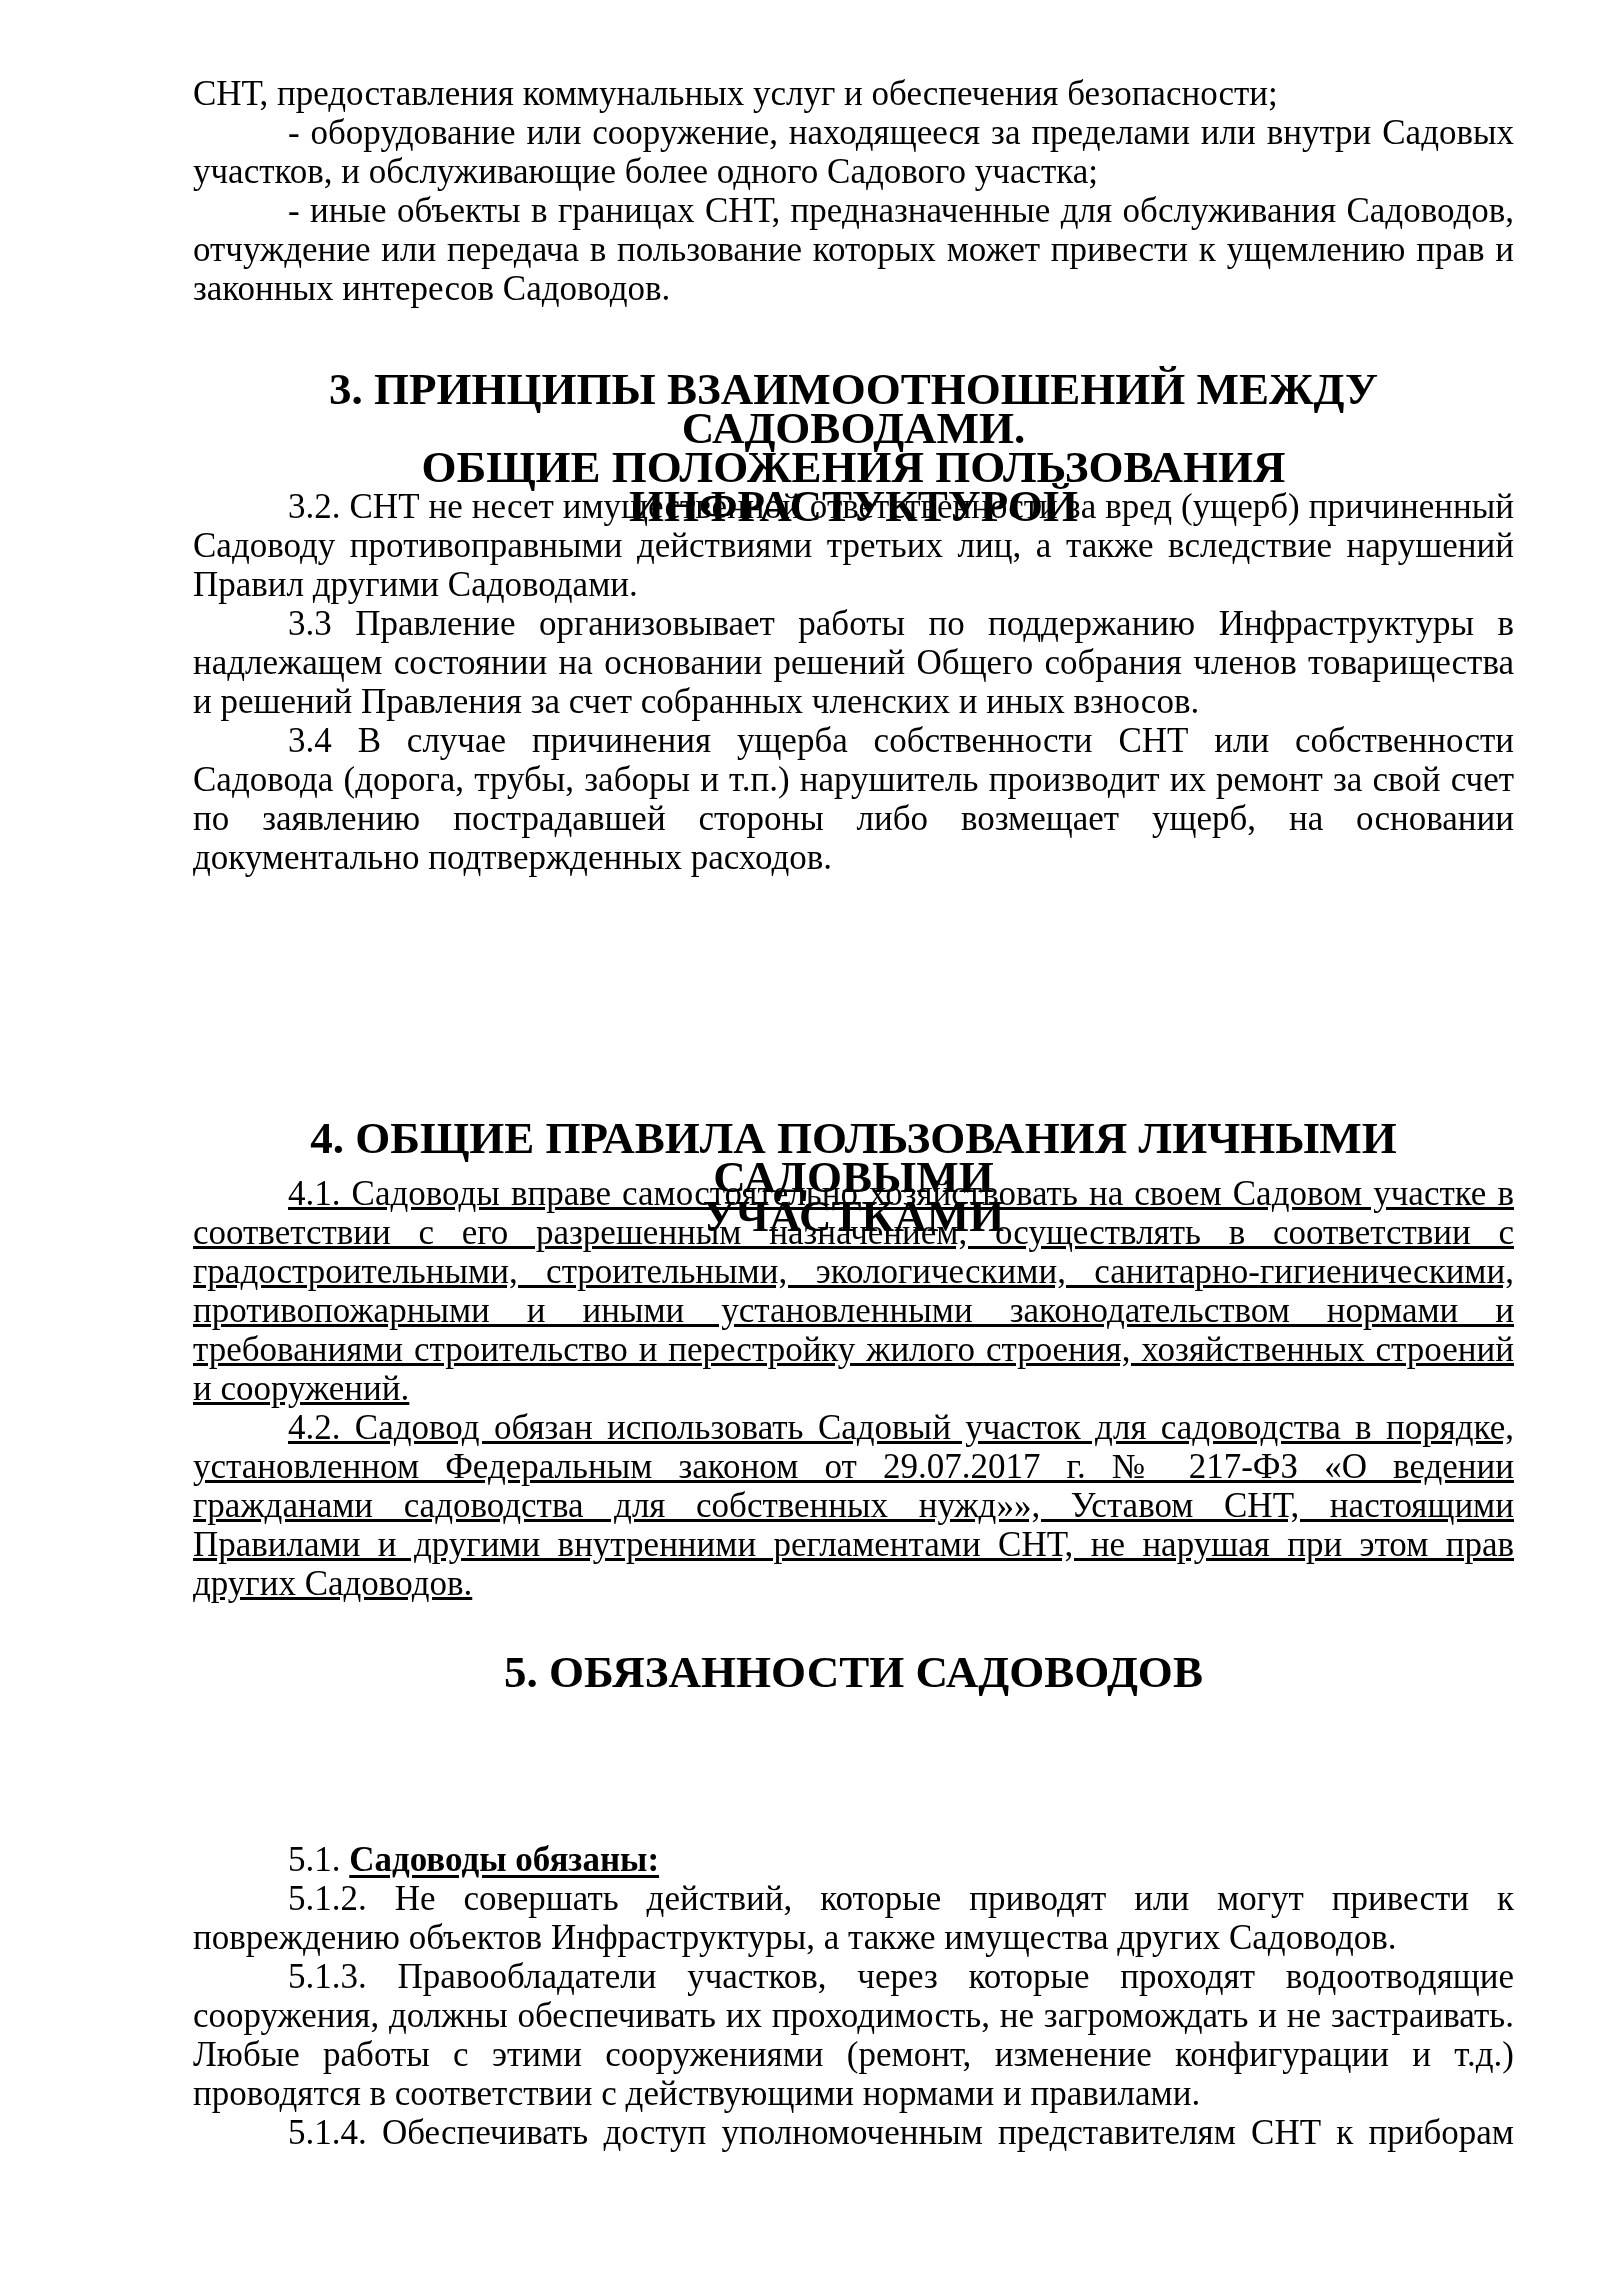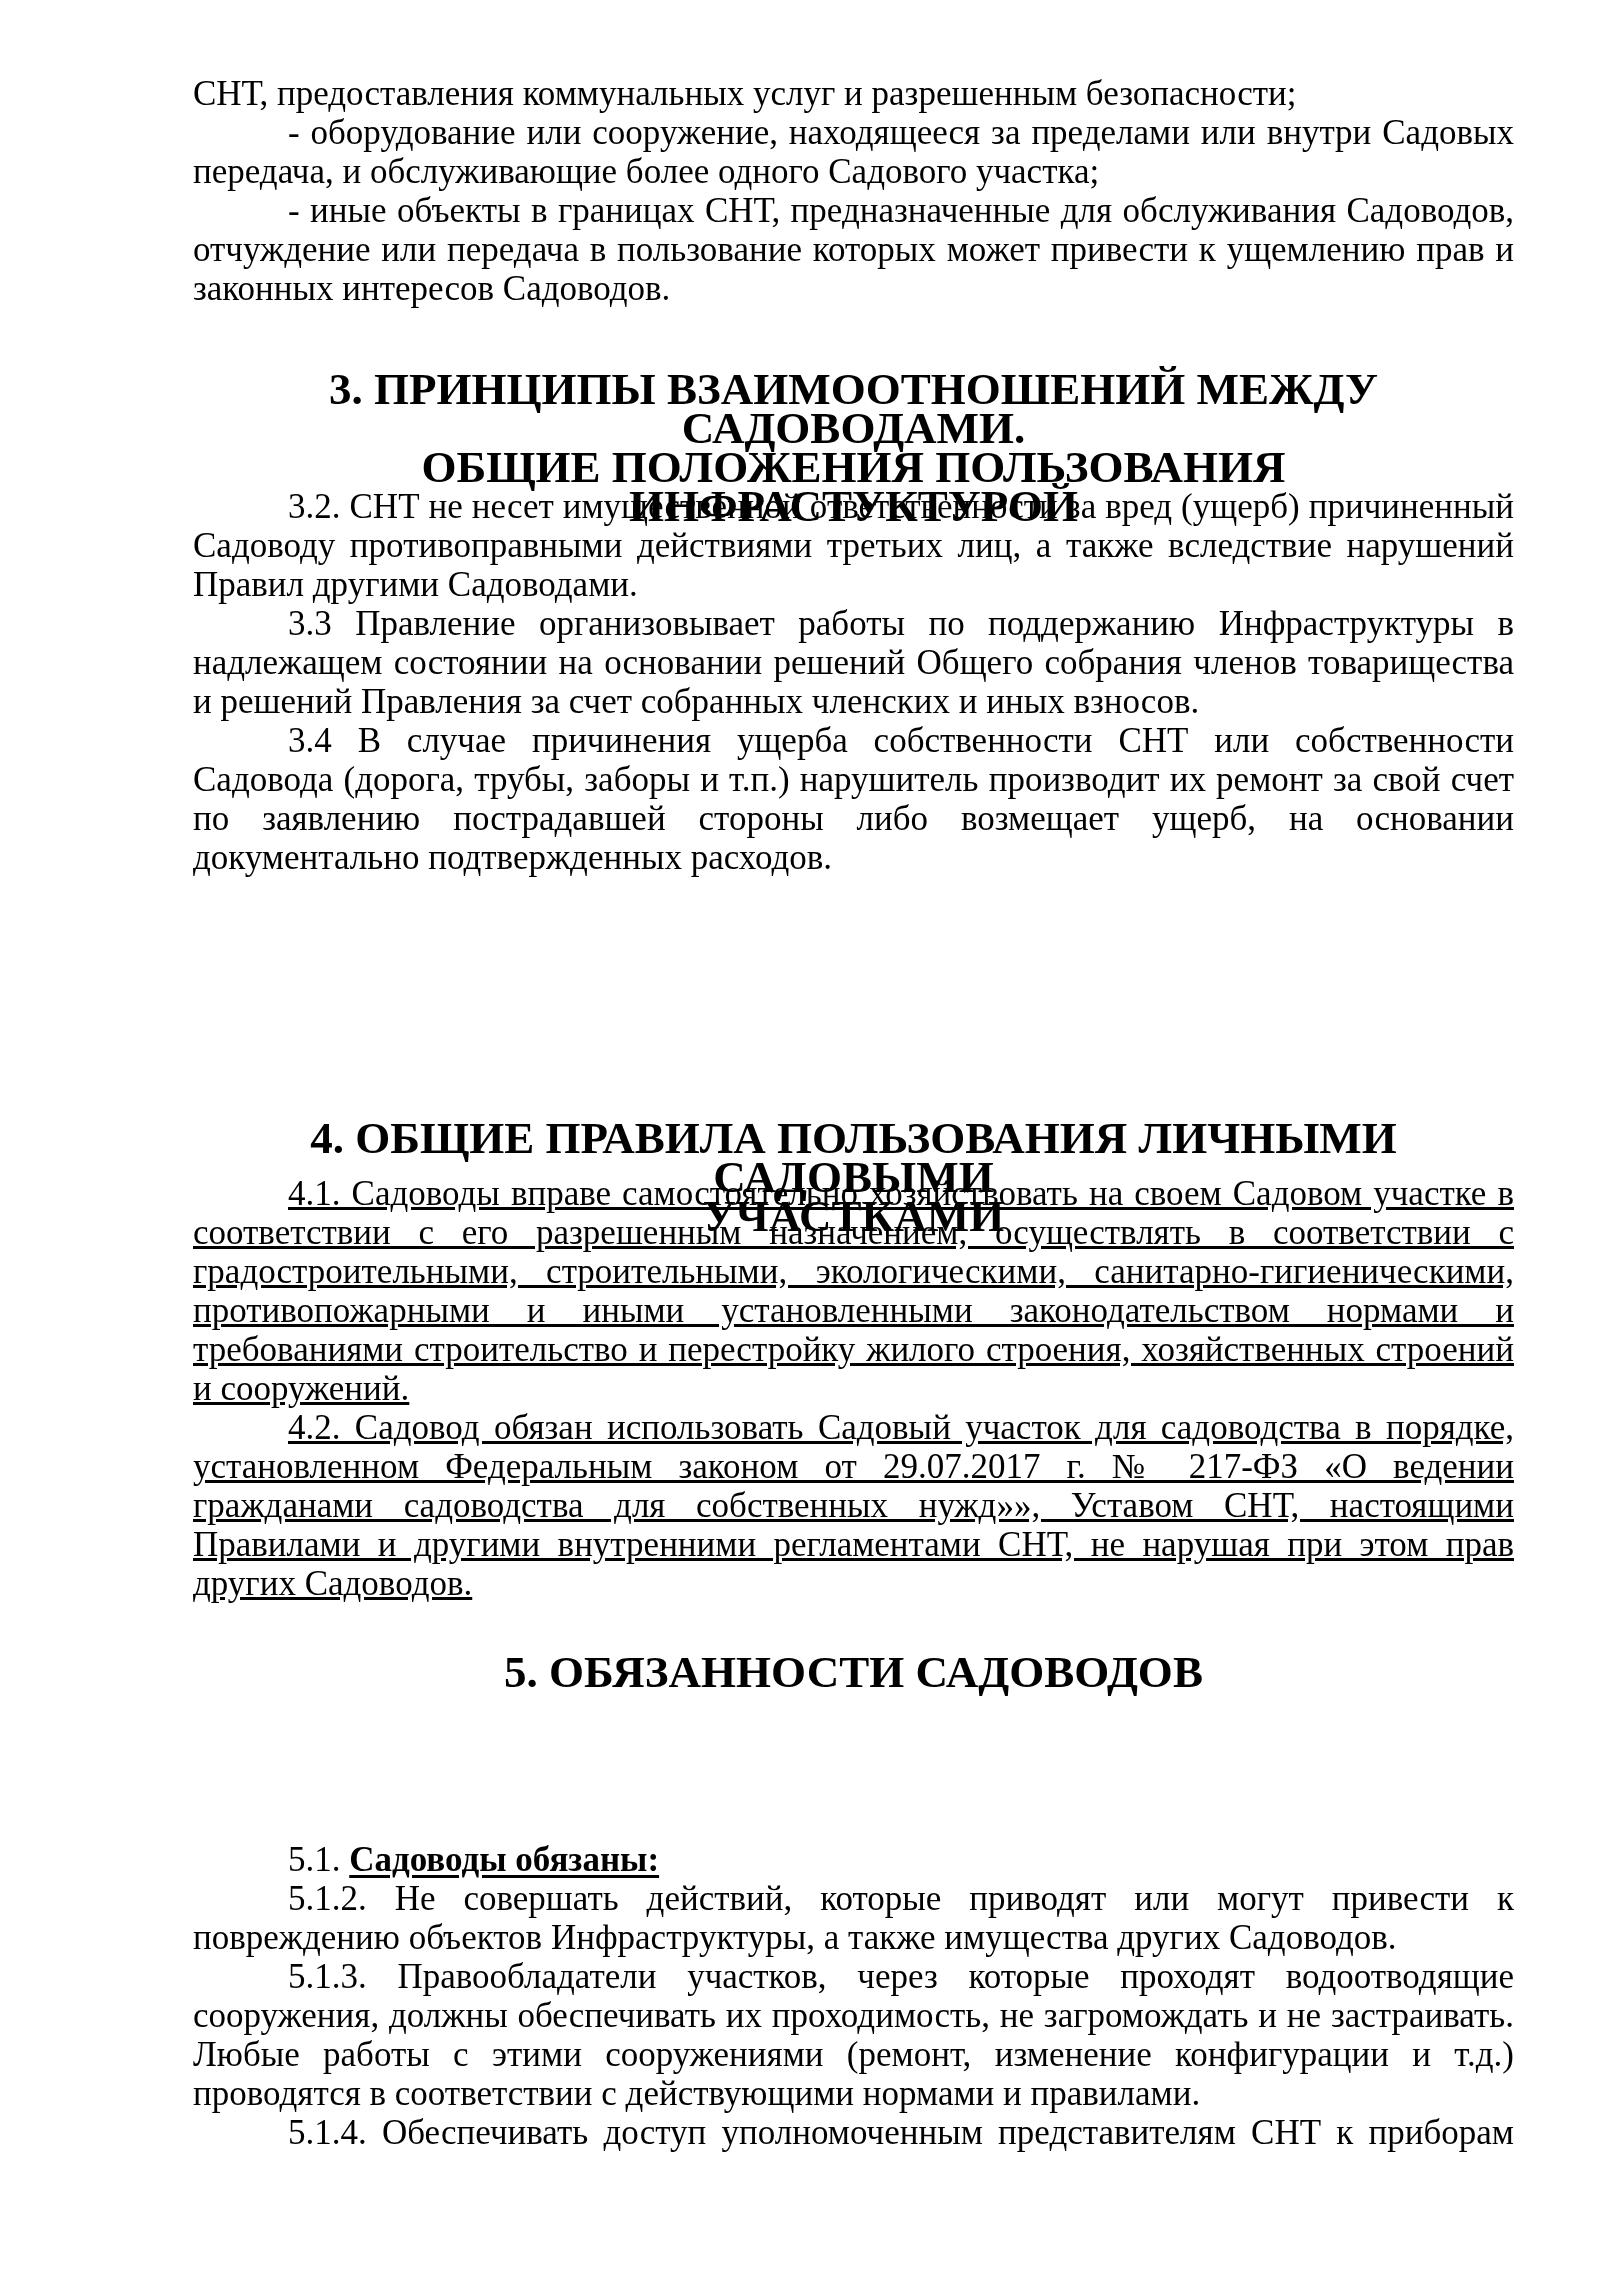--- a/index.html
+++ b/index.html
@@ -21,22 +21,22 @@
   }
   .heading span { display: block; }
   .u { font-weight: bold; text-decoration: underline; text-decoration-thickness: 2.9px; text-underline-offset: 3.9px; }
 </style>
 </head>
 <body>
 
 <div class="page">
 
   <div class="block" style="top:74px;">
-    <p class="p">СНТ, предоставления коммунальных услуг и разрешенным безопасности;</p>
-    <p class="p ind">- оборудование или сооружение, находящееся за пределами или внутри Садовых передача, и обслуживающие более одного Садового участка;</p>
+    <p class="p">СНТ, предоставления коммунальных услуг и обеспечения безопасности;</p>
+    <p class="p ind">- оборудование или сооружение, находящееся за пределами или внутри Садовых участков, и обслуживающие более одного Садового участка;</p>
     <p class="p ind">- иные объекты в границах СНТ, предназначенные для обслуживания Садоводов, отчуждение или передача в пользование которых может привести к ущемлению прав и законных интересов Садоводов.</p>
   </div>
 
   <h2 class="heading" style="top:370px;">
     <span>3. ПРИНЦИПЫ ВЗАИМООТНОШЕНИЙ МЕЖДУ САДОВОДАМИ.</span>
     <span>ОБЩИЕ ПОЛОЖЕНИЯ ПОЛЬЗОВАНИЯ ИНФРАСТУКТУРОЙ</span>
   </h2>
 
   <div class="block" style="top:487px;">
     <p class="p ind">3.2. СНТ не несет имущественной ответственности за вред (ущерб) причиненный Садоводу противоправными действиями третьих лиц, а также вследствие нарушений Правил другими Садоводами.</p>

